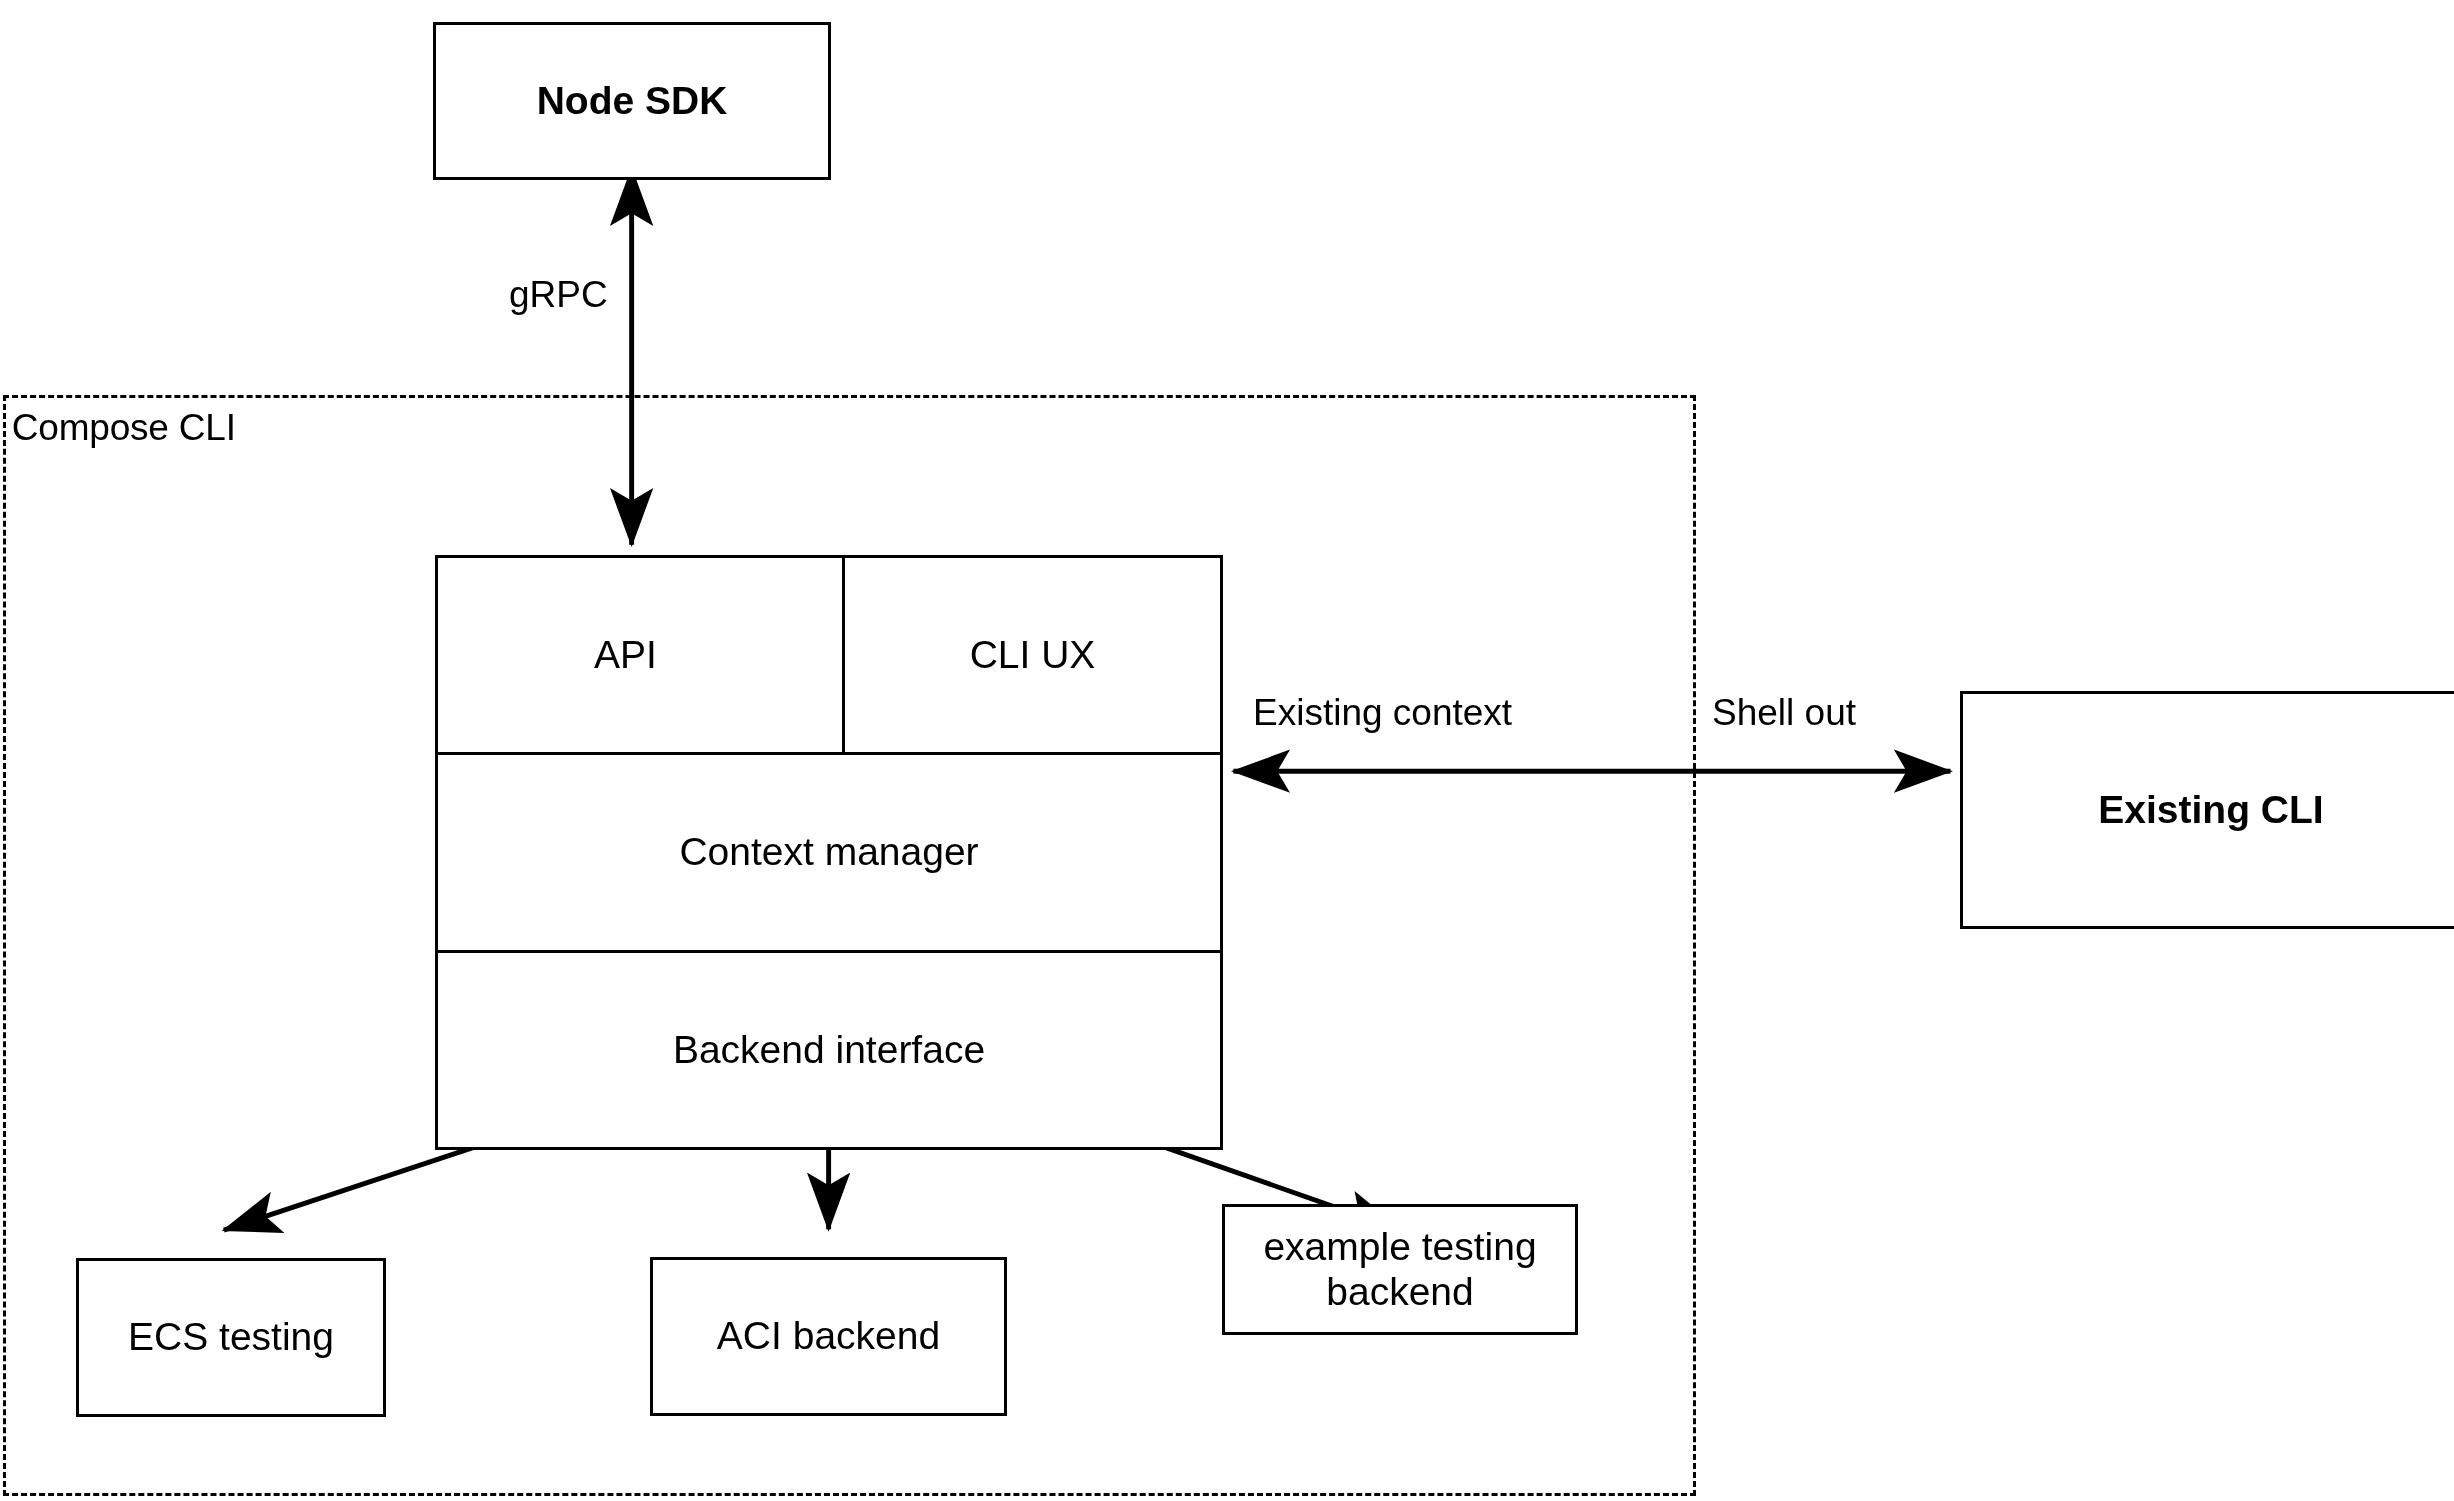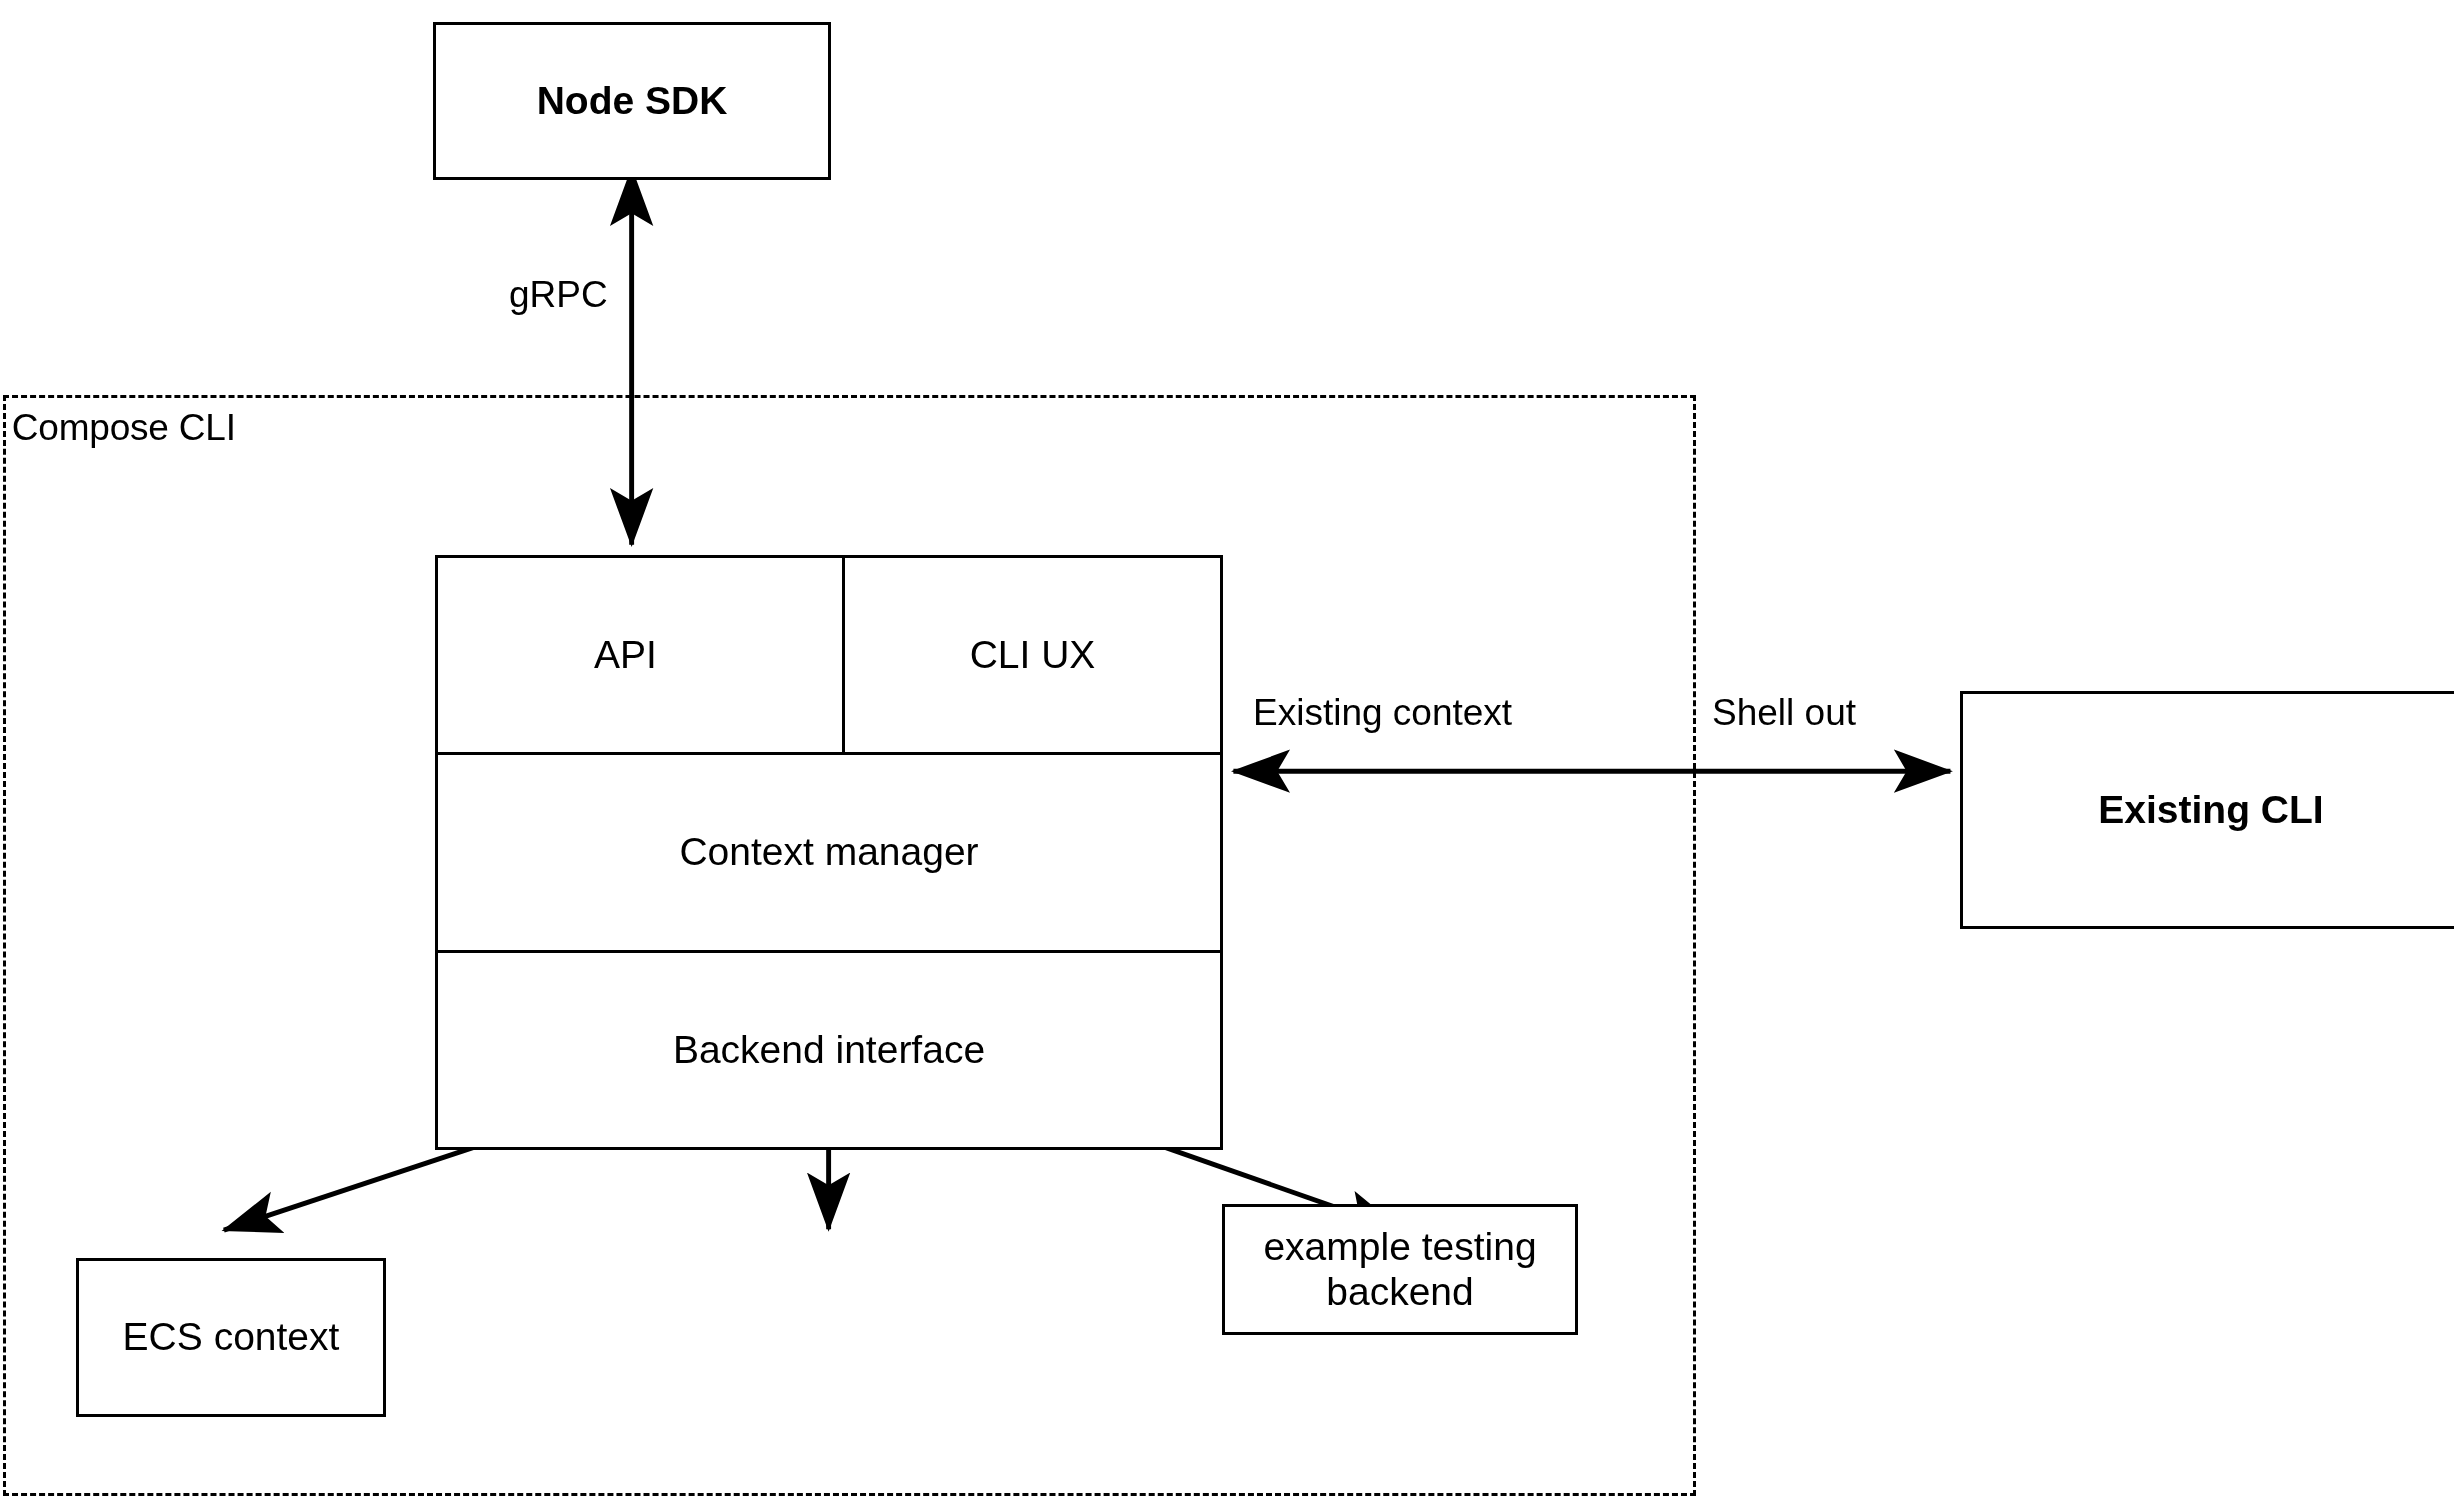--- a/index.html
+++ b/index.html
@@ -157,23 +157,26 @@
   </div>
 
   <div class="edge-label" style="left:1253px; top:692px;">Existing context</div>
   <div class="edge-label" style="left:1712px; top:692px;">Shell out</div>
 
   <div class="node" style="left:1960px; top:671px; width:502px; height:238px;">
     <span class="node-label bold-label fs40">Existing CLI</span>
   </div>
 
   <div class="node" style="left:76px; top:1238px; width:310px; height:159px;">
-    <span class="node-label fs40">ECS context</span>
+    <span class="node-label fs40">ECS testing</span>
   </div>
 
+  <div class="node" style="left:650px; top:1237px; width:357px; height:159px;">
+    <span class="node-label fs40">ACI backend</span>
+  </div>
 
   <div class="node" style="left:1222px; top:1184px; width:356px; height:131px;">
     <span class="node-label fs40">
       <span>example testing</span><br>
       <span>backend</span>
     </span>
   </div>
 
 </div>
 

